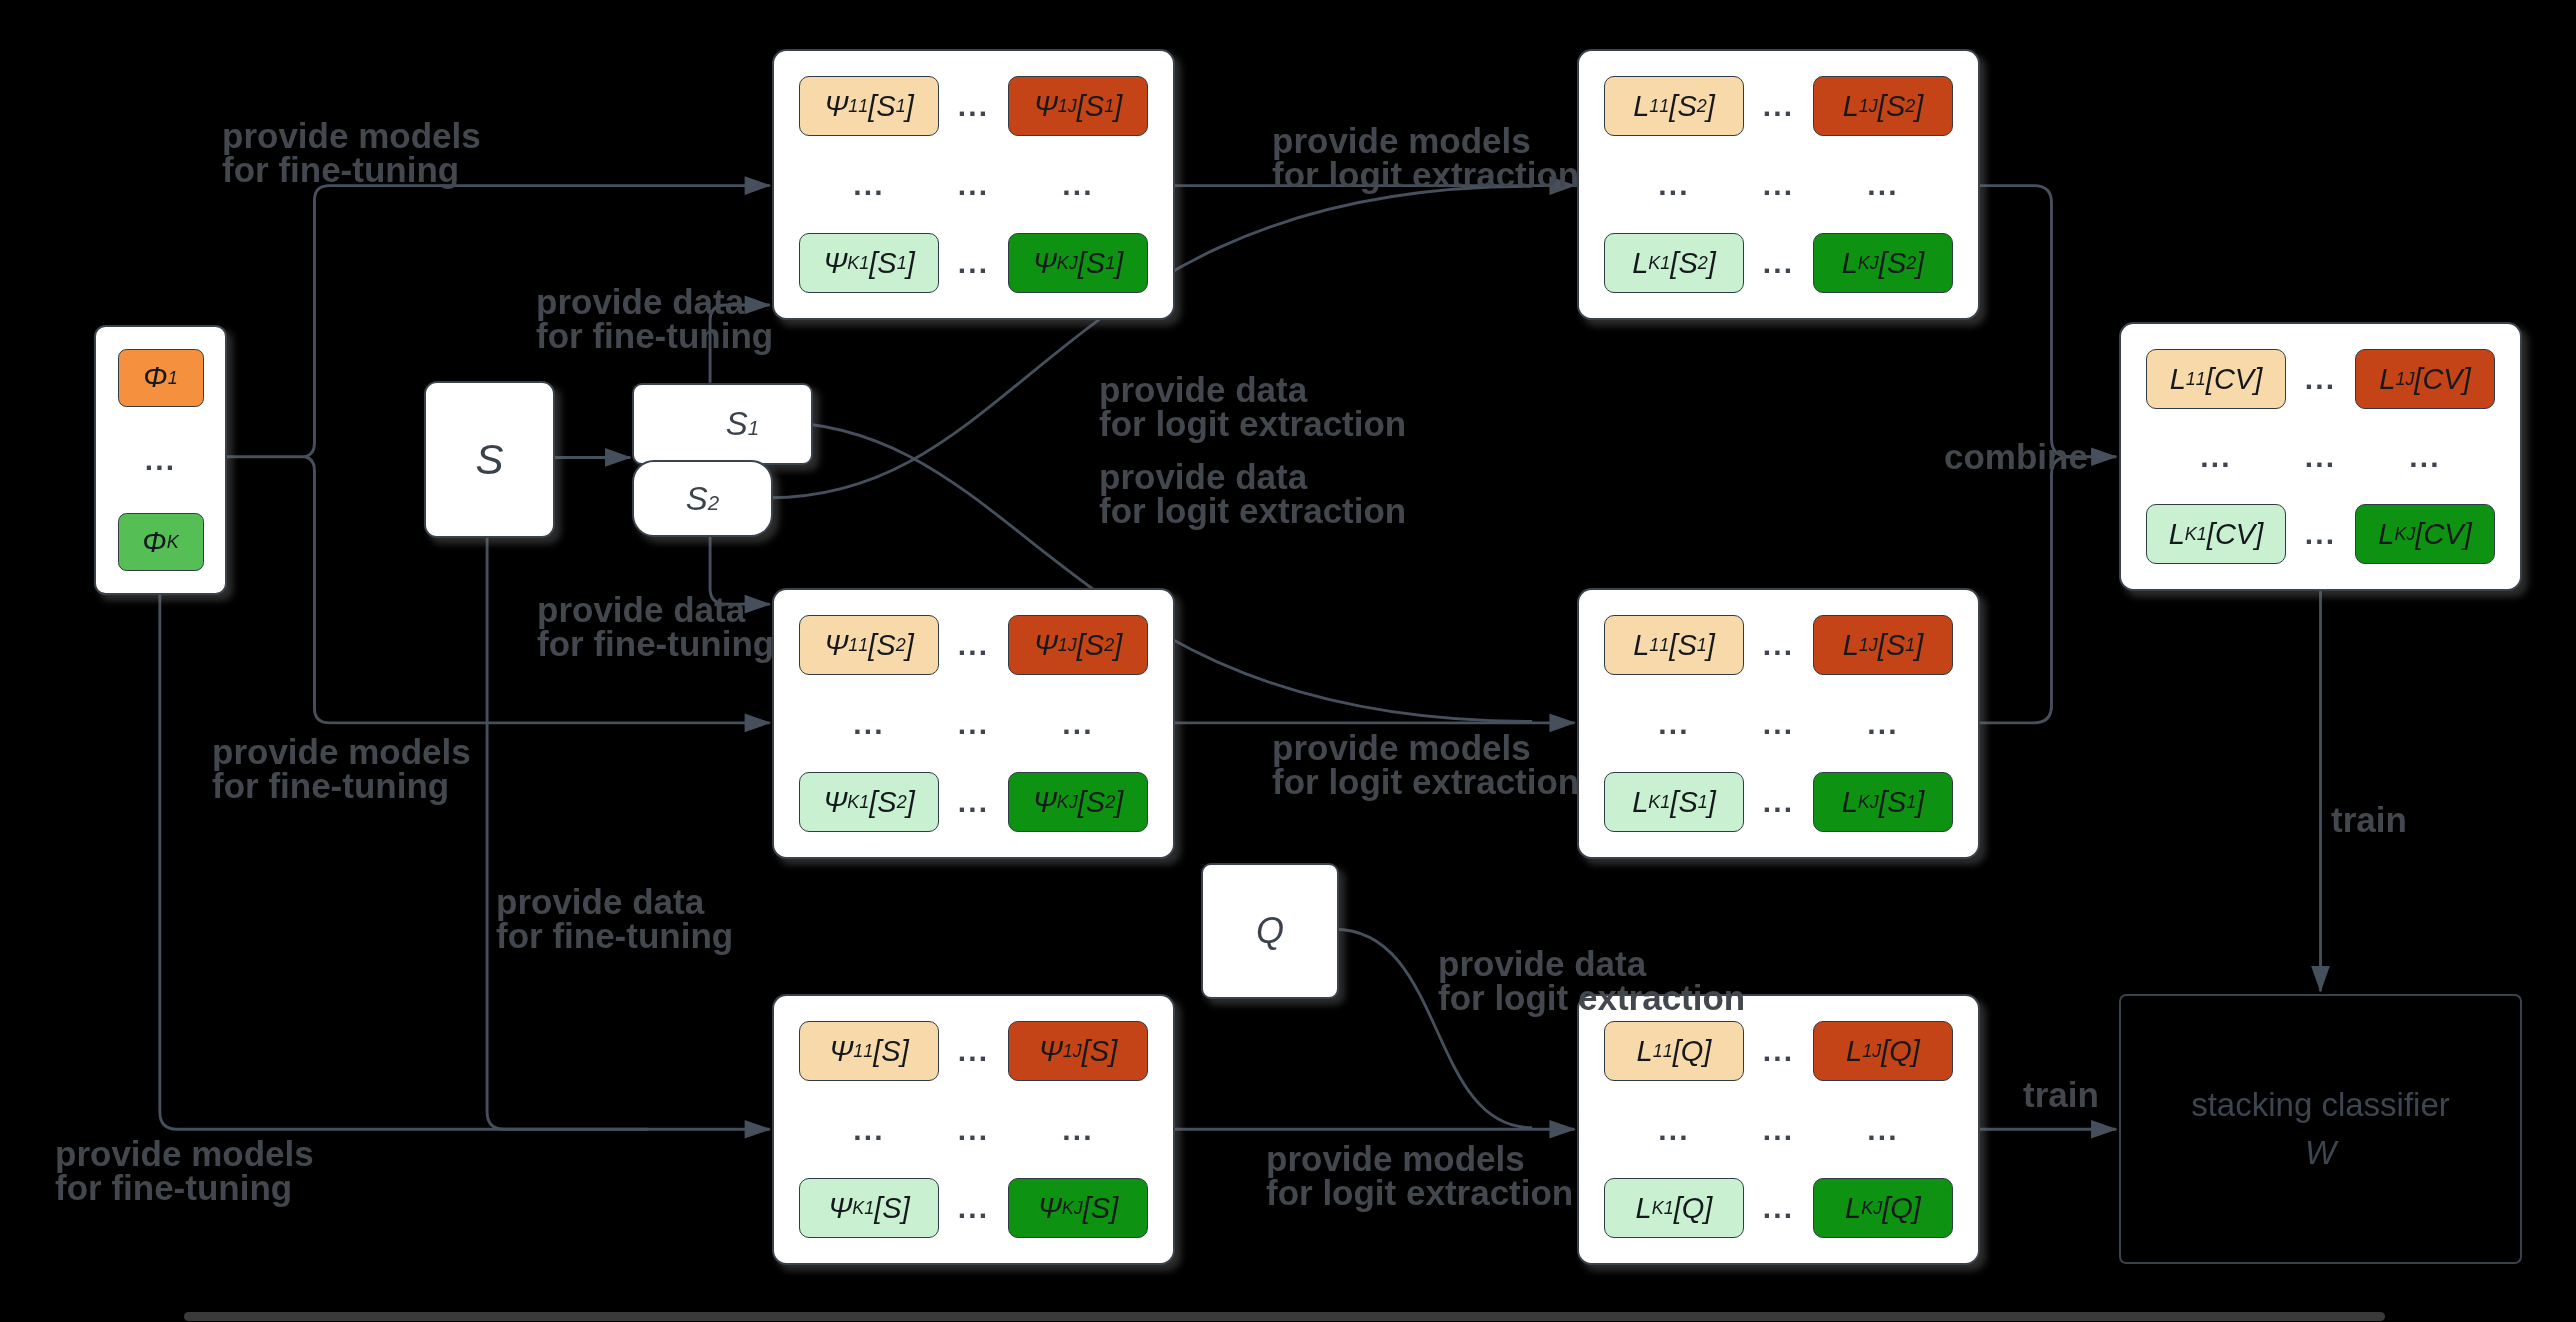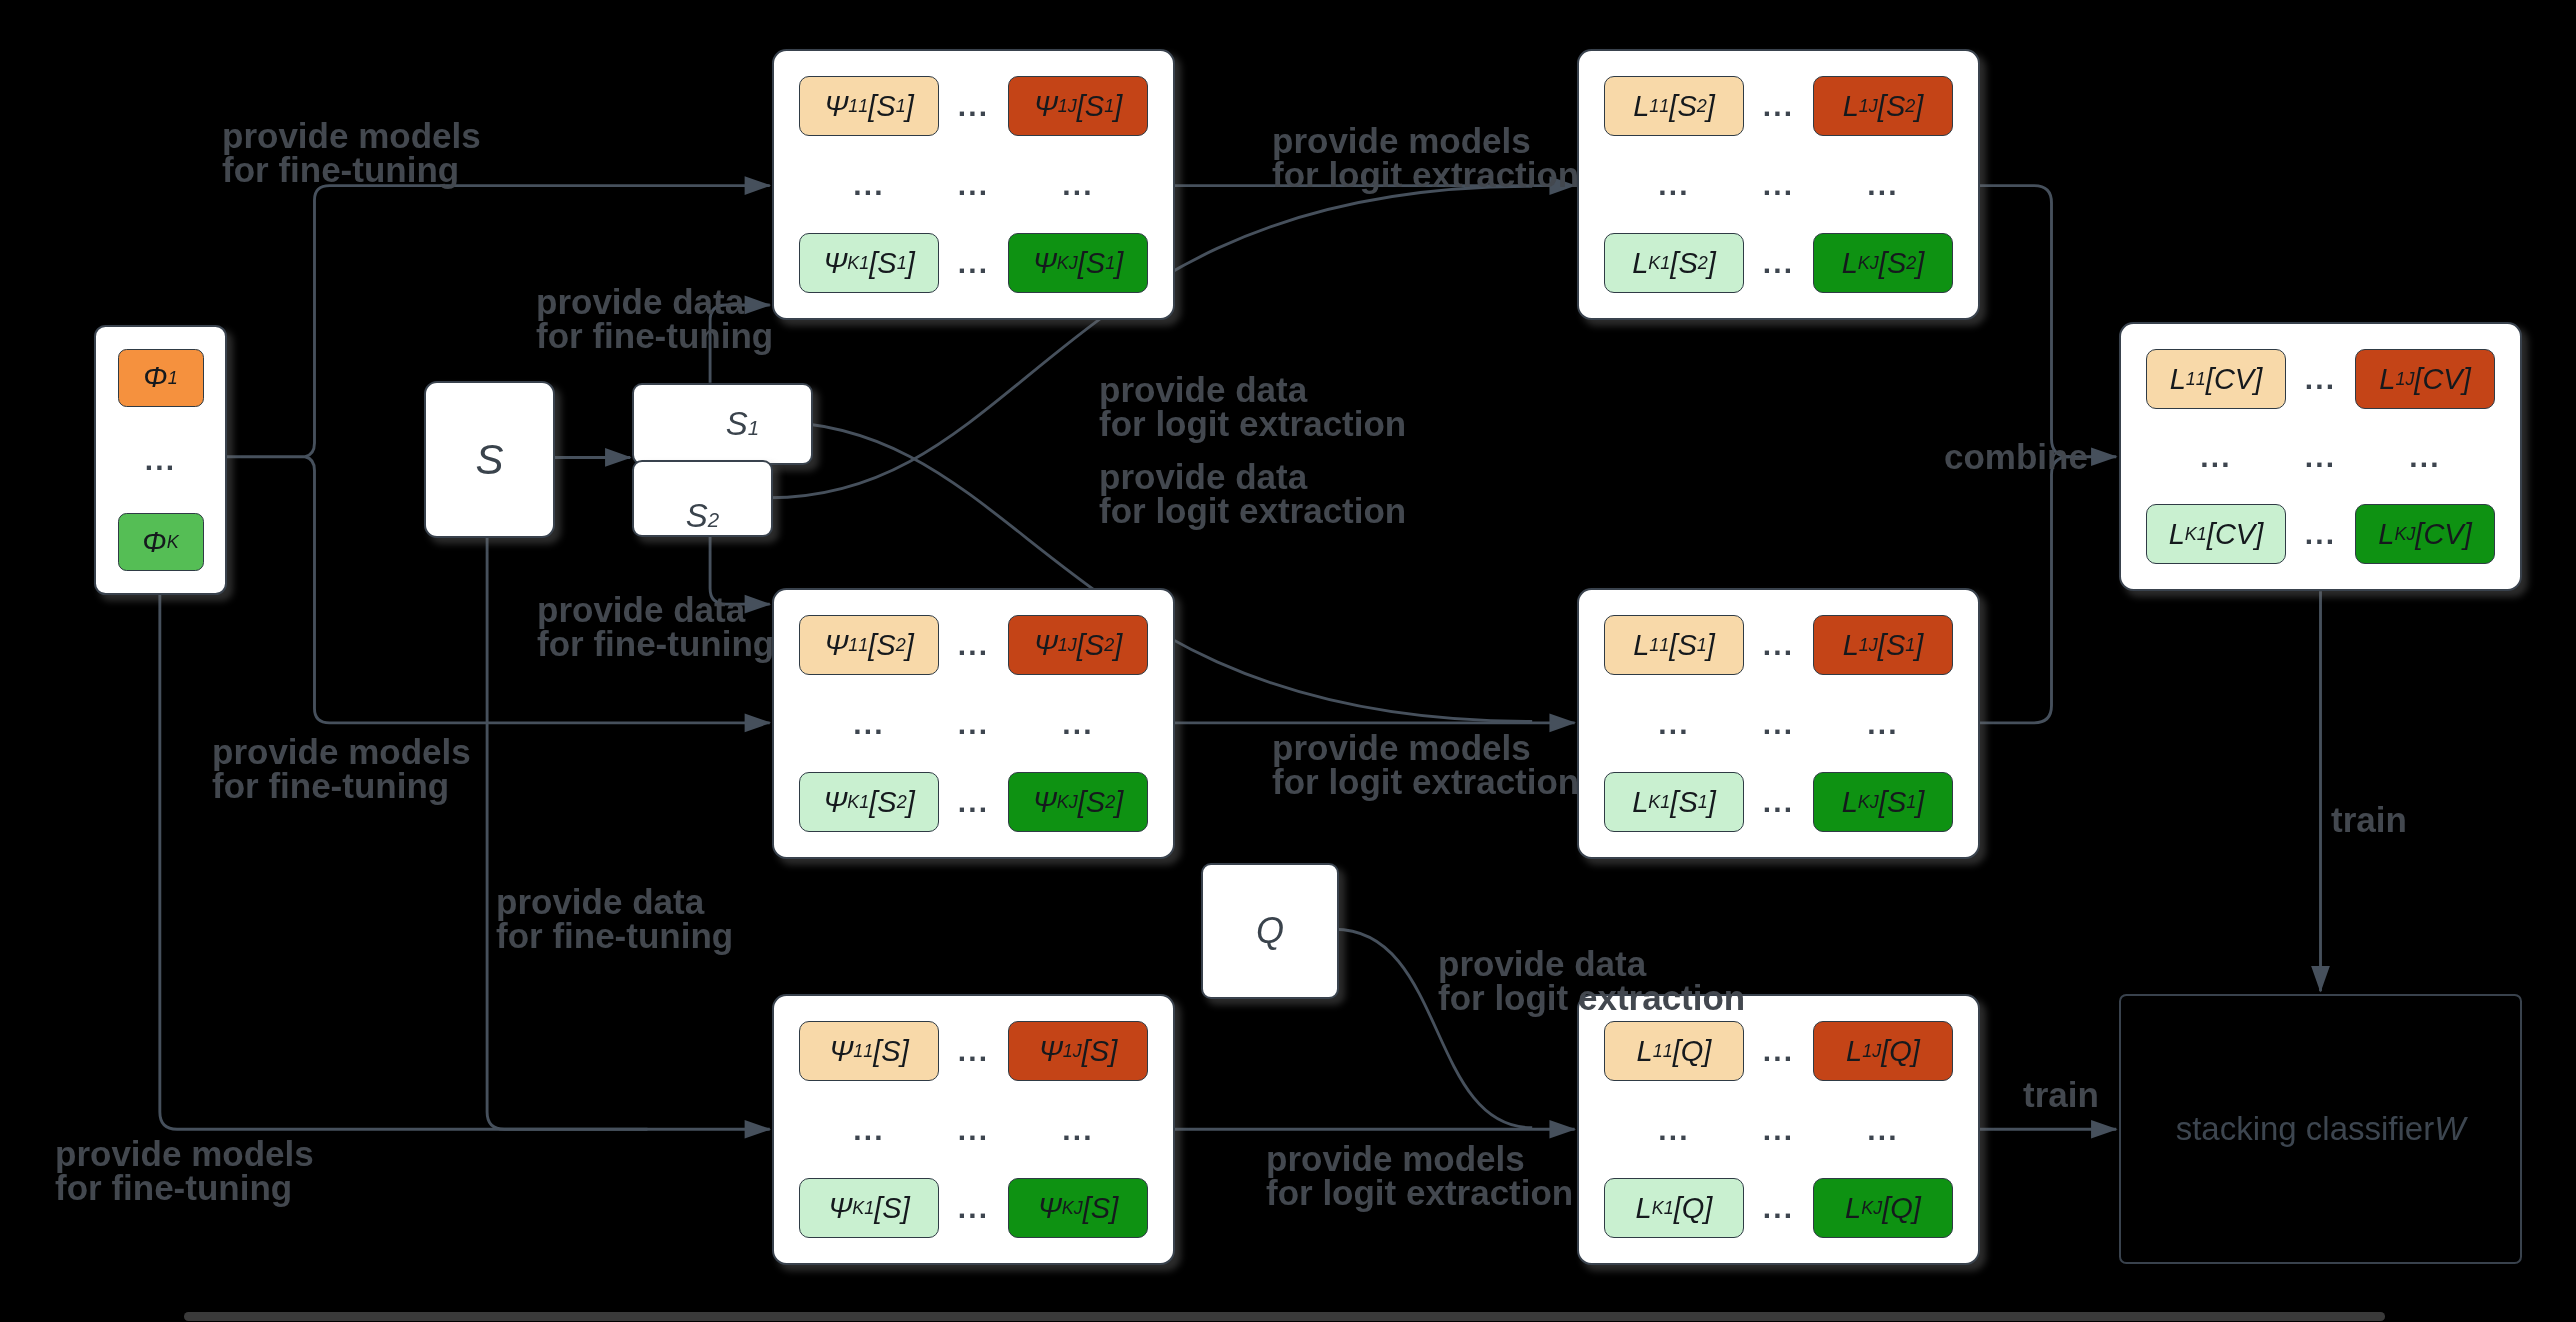--- a/index.html
+++ b/index.html
@@ -42,26 +42,26 @@
   .chip.lgreen{background:var(--chip-light-green);}
   .chip.dgreen{background:var(--chip-dark-green);}
   .dots{font-weight:bold;font-size:30px;letter-spacing:2.2px;color:#3D454F;}
   .p1{left:772px;top:49px;}  .p2{left:1577px;top:49px;}
   .p3{left:772px;top:588px;} .p4{left:1577px;top:588px;}
   .p5{left:772px;top:994px;}.p6{left:1577px;top:994px;}
   .p7{left:2119px;top:322px;height:269px;}
   
   .s-box{left:424px;top:381px;width:127px;height:153px;font-size:42px;}
   .s1-box{left:632px;top:383px;width:137px;height:78px;font-size:33px;border-radius:10px;padding-left:40px;}
-  .s2-box{left:632px;top:460px;width:137px;height:73px;font-size:33px;border-radius:10px;align-items:flex-end;}
+  .s2-box{left:632px;top:460px;width:137px;height:73px;font-size:33px;border-radius:22px;}
   .q-box{left:1201px;top:863px;width:134px;height:132px;font-size:36px;border-radius:10px;}
   
   .stacking{position:absolute;left:2119px;top:994px;width:403px;height:270px;z-index:2;
             background:transparent;border:2.2px solid var(--panel-border);border-radius:7.2px;
-            display:flex;flex-direction:row;align-items:center;justify-content:center;
+            display:flex;flex-direction:column;align-items:center;justify-content:center;
             color:#3D4650;font-size:33px;line-height:1.45;box-sizing:border-box;}
   .stacking .sym{font-style:italic;}
   
   .elabel{position:absolute;z-index:3;color:var(--label-text);font-weight:bold;
           font-size:35px;line-height:34px;white-space:nowrap;}
   .scrollbar{position:absolute;left:184px;top:1312px;width:2201px;height:8.6px;
              background:#3A3A3A;border-radius:4.3px;z-index:4;}
 </style>
 </head>
 <body>

